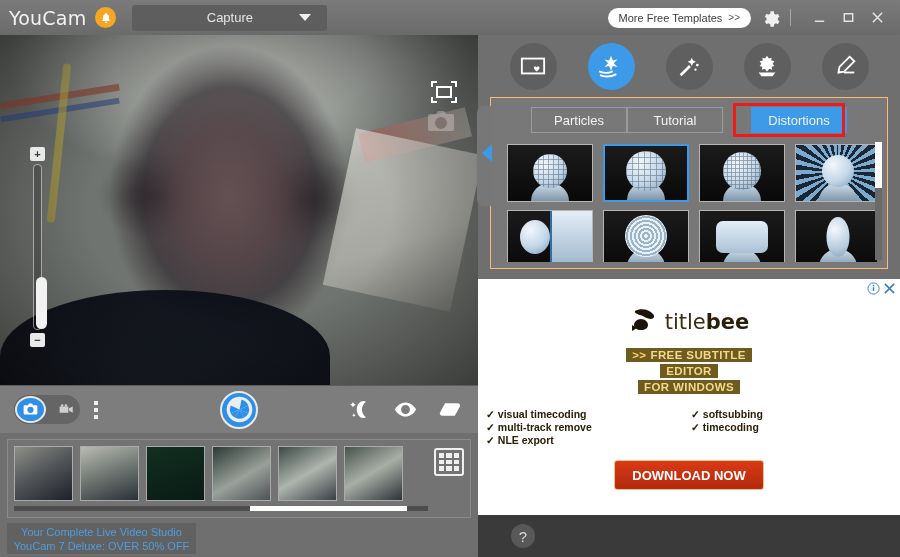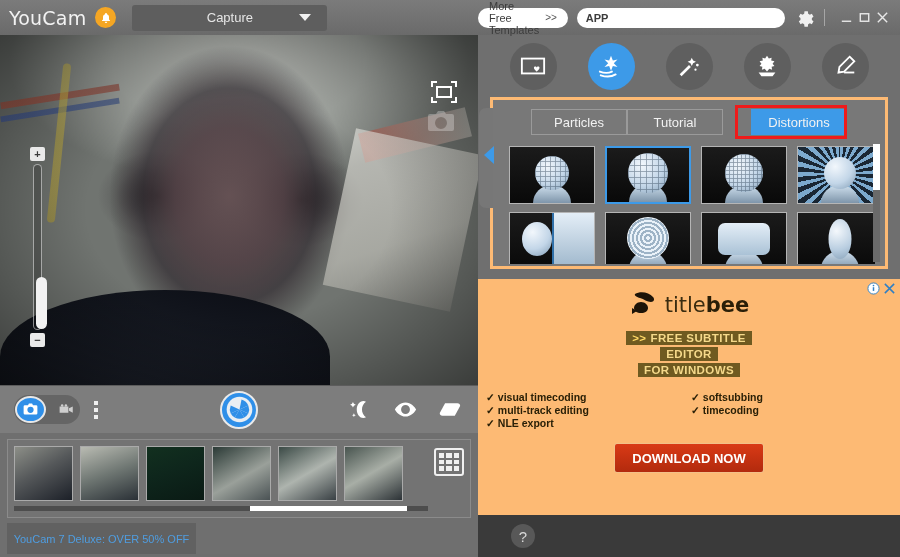--- a/index.html
+++ b/index.html
@@ -171,21 +171,21 @@
     justify-content: space-around; padding: 0 16px;
   }
   .tb-circle {
     width: 47px; height: 47px; border-radius: 50%; background: #5f5f5f;
     display: flex; align-items: center; justify-content: center;
   }
   .tb-circle.active { background: #3d9ae8; }
   .tb-circle svg { width: 26px; height: 26px; }
 
   .effects-panel {
-    margin: 0 12px; background: #787878; border: 3px solid #fdba74;
+    margin: 0 12px; background: #787878; border: 1px solid #fdba74;
     height: 172px; flex: 0 0 172px; position: relative; padding-top: 9px;
   }
   .tabs { display: flex; justify-content: center; position: relative; }
   .tab {
     min-width: 96px; height: 26px; border: 1px solid #9a9a9a;
     display: flex; align-items: center; justify-content: center;
     color: #f2f2f2; font-size: 13px; background: transparent;
   }
   .tab.active { background: #3d9ae8; border-color: #3d9ae8; margin-left: 28px; }
   .tab-highlight {
@@ -250,21 +250,21 @@
     font-family: "DejaVu Sans", sans-serif; }
   .dz-name { font-size: 19px; margin-left: 7px; color: #fff; letter-spacing:-.3px; }
   .dz-text { font-size: 12px; line-height: 15px; margin-top: 8px; color: #fff; }
   .dz-btn {
     margin-top: 9px; height: 25px; background: #16a6e8; color: #fff;
     display:flex; align-items:center; justify-content:center;
     font-size: 14px; font-weight: bold; border-radius: 2px;
   }
   .dz-foot { font-size: 10.5px; line-height: 13px; color: #3f9fd8; margin-top: 9px; }
 
-  .ad-tb { flex: 1 1 auto; background: #fdba74; position: relative; padding: 6px 8px 0 8px; }
+  .ad-tb { flex: 1 1 auto; background: #ffffff; position: relative; padding: 23px 8px 0 8px; }
   .tb-icons { position:absolute; right: 4px; top: 3px; display:flex; gap: 3px; }
   .tb-icons svg { width: 13px; height: 13px; display:block; }
   .tb-logo { display: flex; align-items: center; justify-content: center; margin-top: 6px; }
   .tb-bee svg { width: 30px; height: 24px; }
   .tb-word { font-size: 21px; color: #3a2c10; margin-left: 6px; font-family: "DejaVu Sans", sans-serif; }
   .tb-word b { color: #2a1f08; }
   .tb-banner { margin-top: 12px; display:flex; flex-direction: column; align-items: center; gap: 2px; }
   .tb-line { background: #6f5a20; color: #f5d98a; font-size: 11.5px; font-weight: bold;
     padding: 1px 6px; letter-spacing: .4px; }
   .tb-line .arr { color: #ffd966; margin-right: 4px; }
@@ -426,33 +426,33 @@
             <i></i>
             <i></i>
             <i></i>
         </div>
         <div class="hscroll">
             <div class="th"></div>
           </div>
       </div>
 
       <div class="promo">
+        <span>Your Complete Live Video Studio</span>
         <span>YouCam 7 Deluxe: OVER 50% OFF</span>
       </div>
     </div>
   </div>
 
   <div class="right-pane">
 
     <div class="titlebar-right">
       <div class="pill">
         <span>More Free Templates</span>
         <span class="arrows">&gt;&gt;</span>
       </div>
-      <div class="pill app">APP</div>
       <span class="gear">
         <svg viewBox="0 0 24 24" fill="#f0f0f0">
             <path d="M12 8a4 4 0 1 0 0 8 4 4 0 0 0 0-8zm9.4 4l2-1.6-2-3.4-2.4 1a7.6 7.6 0 0 0-2-1.2L16.6 4h-4l-.4 2.8c-.7.3-1.4.7-2 1.2l-2.4-1-2 3.4 2 1.6a7 7 0 0 0 0 2.4l-2 1.6 2 3.4 2.4-1c.6.5 1.3.9 2 1.2l.4 2.8h4l.4-2.8c.7-.3 1.4-.7 2-1.2l2.4 1 2-3.4-2-1.6a7 7 0 0 0 0-2.4z"></path>
           </svg>
       </span>
       <span class="divider-v"></span>
       <span class="wbtn">
         <svg viewBox="0 0 16 16" stroke="#e8e8e8" stroke-width="1.5">
             <path d="M3 12h10"></path>
           </svg>
@@ -595,21 +595,21 @@
 
         <div class="tb-banner">
           <div class="tb-line"><span class="arr">&gt;&gt;</span><span>FREE SUBTITLE</span></div>
           <div class="tb-line">EDITOR</div>
           <div class="tb-line">FOR WINDOWS</div>
         </div>
 
         <div class="tb-feats">
           <div><span class="ck">✓</span><span>visual timecoding</span></div>
           <div><span class="ck">✓</span><span>softsubbing</span></div>
-          <div><span class="ck">✓</span><span>multi-track editing</span></div>
+          <div><span class="ck">✓</span><span>multi-track remove</span></div>
           <div><span class="ck">✓</span><span>timecoding</span></div>
           <div><span class="ck">✓</span><span>NLE export</span></div>
         </div>
 
         <div class="tb-dl">DOWNLOAD NOW</div>
       </div>
     </div>
 
     <div class="bottom-bar">
       <div class="help-btn">?</div>

